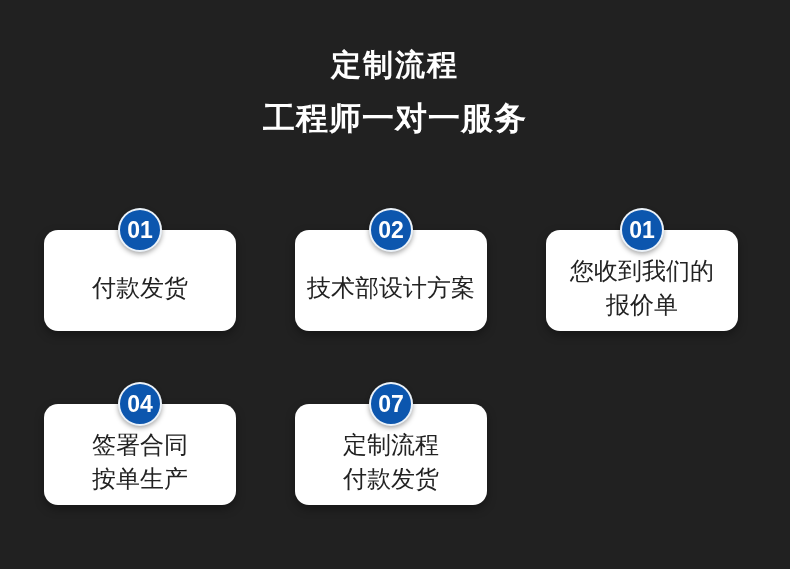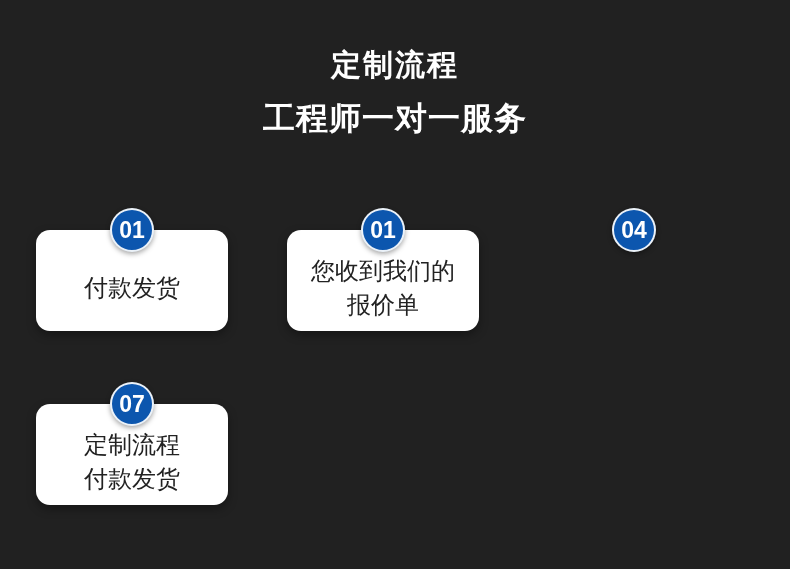--- a/index.html
+++ b/index.html
@@ -35,21 +35,21 @@
   }
   .subtitle {
     margin-top: 16px;
     color: var(--title-text);
     font-size: 32px;
     font-weight: bold;
     letter-spacing: 1px;
   }
   .steps {
     position: absolute;
-    left: 36px;
+    left: 44px;
     top: 208px;
     width: 694px;
     display: grid;
     grid-template-columns: repeat(3, 192px);
     justify-content: space-between;
     row-gap: 51px;
   }
   .step {
     width: 192px;
   }
@@ -105,31 +105,41 @@
 
   <div class="steps">
 
     <div class="step">
       <div class="badge">01</div>
       <div class="card">
         <div class="step-label">付款发货</div>
       </div>
     </div>
 
+    <div class="step">
+      <div class="badge">02</div>
+      <div class="card">
+        <div class="step-label">技术部设计方案</div>
+      </div>
+    </div>
 
     <div class="step">
       <div class="badge">01</div>
       <div class="card">
         <div class="step-label">您收到我们的
 报价单</div>
       </div>
     </div>
 
     <div class="step">
       <div class="badge">04</div>
+      <div class="card">
+        <div class="step-label">签署合同
+按单生产</div>
+      </div>
     </div>
 
     <div class="step">
       <div class="badge">07</div>
       <div class="card">
         <div class="step-label">定制流程
 付款发货</div>
       </div>
     </div>
 

